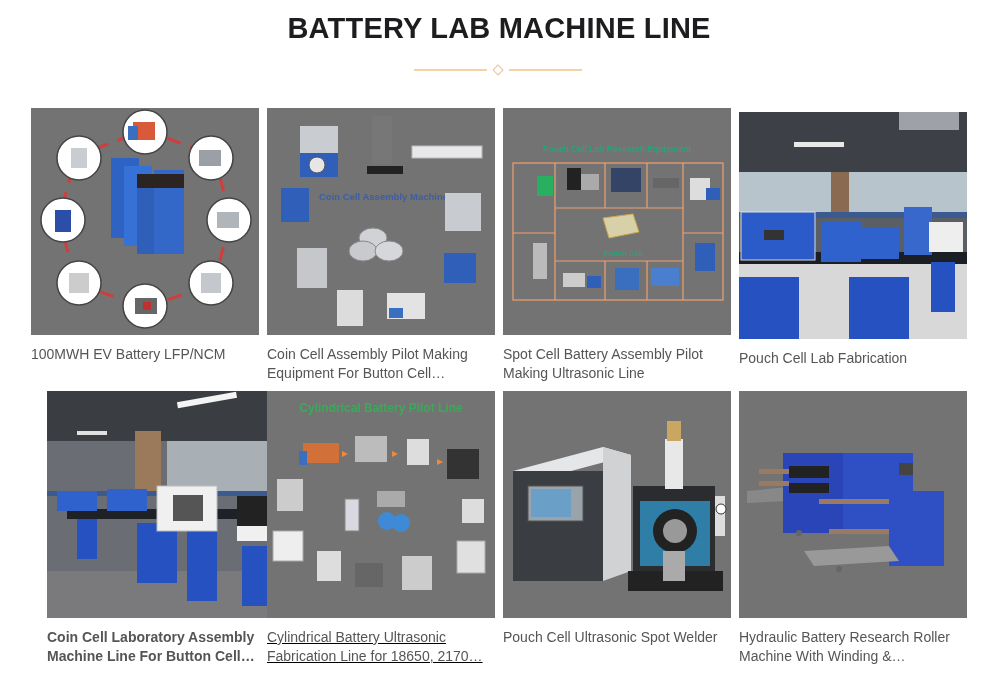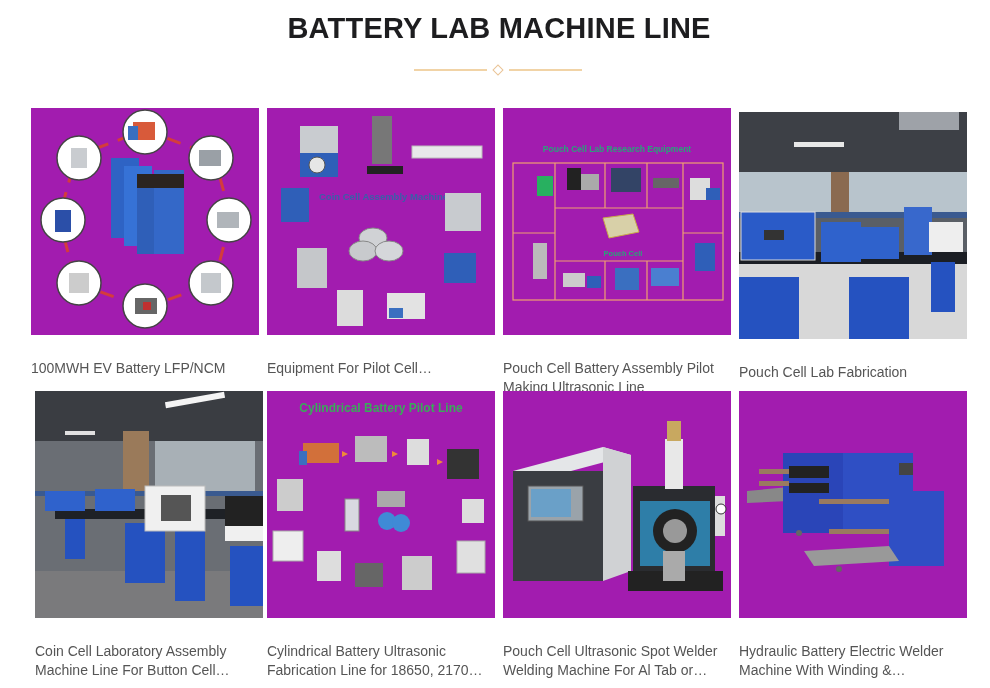--- a/index.html
+++ b/index.html
@@ -5,22 +5,22 @@
   html, body { margin:0; padding:0; background:#ffffff; }
   body { width:990px; height:688px; overflow:hidden; position:relative; font-family:"Liberation Sans", sans-serif; }
   .title { position:absolute; left:0; top:12px; width:998px; text-align:center; font-size:29px; font-weight:bold; color:#1d1d1f; letter-spacing:0.2px; }
   .divider { position:absolute; top:64px; left:414px; width:170px; height:12px; }
   .divider .line { position:absolute; top:5px; height:2px; width:73px; background:#f1d3a6; }
   .divider .line.l { left:0; }
   .divider .line.r { left:95px; }
   .divider .diamond { position:absolute; left:80px; top:2px; width:6px; height:6px; border:1px solid #eac496; transform:rotate(45deg); background:#fff; }
   .grid { position:absolute; left:31px; top:108px; width:940px; }
   .card { position:absolute; width:228px; }
-  .thumb { width:228px; height:227px; position:relative; overflow:hidden; background:#a21caf; }
-  .caption { margin-top:24px; font-size:14px; line-height:19px; color:#555555; width:228px; }
+  .thumb { width:228px; height:227px; position:relative; overflow:hidden; background:#737373; }
+  .caption { margin-top:10px; font-size:14px; line-height:19px; color:#555555; width:228px; }
   .caption .l { display:block; white-space:nowrap; overflow:hidden; }
   svg { display:block; }
 </style>
 </head>
 <body>
 
 <div class="title">BATTERY LAB MACHINE LINE</div>
 
 <div class="divider">
   <div class="line l"></div>
@@ -82,21 +82,22 @@
         <ellipse cx="96" cy="143" rx="14" ry="10" fill="#c8cacd" stroke="#888"></ellipse>
         <ellipse cx="122" cy="143" rx="14" ry="10" fill="#d5d7da" stroke="#888"></ellipse>
         <rect x="30" y="140" width="30" height="40" fill="#c5c7ca"></rect>
         <rect x="177" y="145" width="32" height="30" fill="#2f5fb8"></rect>
         <rect x="70" y="182" width="26" height="36" fill="#dcdcdc"></rect>
         <rect x="120" y="185" width="38" height="26" fill="#e3e3e3"></rect>
           <rect x="122" y="200" width="14" height="10" fill="#3a6fc0"></rect>
       </svg>
     </div>
     <div class="caption">
-      <span class="l">Equipment For Pilot Cell…</span>
+      <span class="l">Coin Cell Assembly Pilot Making</span>
+      <span class="l">Equipment For Button Cell…</span>
     </div>
   </div>
 
   <div class="card" style="left:472px;top:0;">
     <div class="thumb">
       <svg width="228" height="227" viewBox="0 0 228 227">
         <text x="114" y="44" text-anchor="middle" font-family="Liberation Sans, sans-serif" font-size="8.5" font-weight="bold" fill="#2aa37a">Pouch Cell Lab Research Equipment</text>
         <g fill="none" stroke="#f0a070" stroke-width="1.2">
           <rect x="10" y="55" width="210" height="137"></rect>
           <line x1="52" y1="55" x2="52" y2="192"></line>
@@ -121,21 +122,21 @@
         <text x="120" y="148" text-anchor="middle" font-family="Liberation Sans, sans-serif" font-size="7.5" font-weight="bold" fill="#2aa37a">Pouch Cell</text>
         <rect x="30" y="135" width="14" height="36" fill="#bbb"></rect>
         <rect x="60" y="165" width="22" height="14" fill="#ccc"></rect>
           <rect x="84" y="168" width="14" height="12" fill="#2f5fb8"></rect>
         <rect x="112" y="160" width="24" height="22" fill="#3a6fc0"></rect>
         <rect x="148" y="160" width="28" height="18" fill="#4a7fd0"></rect>
         <rect x="192" y="135" width="20" height="28" fill="#2f5fb8"></rect>
       </svg>
     </div>
     <div class="caption">
-      <span class="l">Pouch Cell Battery Assembly Pilot</span>
+      <span class="l">Spot Cell Battery Assembly Pilot</span>
       <span class="l">Making Ultrasonic Line</span>
     </div>
   </div>
 
   <div class="card" style="left:708px;top:4px;">
     <div class="thumb">
       <svg width="228" height="227" viewBox="0 0 228 227">
         <rect width="228" height="227" fill="#5a5f66"></rect>
         <rect width="228" height="60" fill="#3d4046"></rect>
         <rect x="55" y="30" width="50" height="5" fill="#e8e8e8"></rect>
@@ -154,21 +155,21 @@
           <rect x="120" y="115" width="40" height="32" fill="#2f62cc"></rect>
         <rect x="165" y="95" width="28" height="48" fill="#3868cc"></rect>
           <rect x="190" y="110" width="34" height="30" fill="#eeeeee"></rect>
       </svg>
     </div>
     <div class="caption">
       <span class="l">Pouch Cell Lab Fabrication</span>
     </div>
   </div>
 
-  <div class="card" style="left:4px;top:283px;">
+  <div class="card" style="left:16px;top:283px;font-weight:bold;">
     <div class="thumb">
       <svg width="228" height="227" viewBox="0 0 228 227">
         <rect width="228" height="227" fill="#6a6e74"></rect>
         <rect width="228" height="50" fill="#3a3d42"></rect>
         <rect x="130" y="6" width="60" height="6" fill="#f4f4f4" transform="rotate(-10 160 9)"></rect>
         <rect x="30" y="40" width="30" height="4" fill="#e0e0e0"></rect>
         <rect x="88" y="40" width="26" height="60" fill="#9a7a5a"></rect>
         <rect x="120" y="50" width="100" height="50" fill="#a8b0b6"></rect>
         <rect x="0" y="100" width="228" height="5" fill="#3a5a90"></rect>
         <rect x="0" y="180" width="228" height="47" fill="#7a7a7c"></rect>
@@ -184,21 +185,21 @@
         <rect x="190" y="105" width="38" height="40" fill="#222"></rect>
           <rect x="190" y="135" width="38" height="15" fill="#f0f0f0"></rect>
       </svg>
     </div>
     <div class="caption">
       <span class="l">Coin Cell Laboratory Assembly</span>
       <span class="l">Machine Line For Button Cell…</span>
     </div>
   </div>
 
-  <div class="card" style="left:236px;top:283px;">
+  <div class="card" style="left:236px;top:283px;text-decoration:underline;">
     <div class="thumb">
       <svg width="228" height="227" viewBox="0 0 228 227">
         <text x="114" y="21" text-anchor="middle" font-family="Liberation Sans, sans-serif" font-size="12" font-weight="bold" fill="#3aaa5a">Cylindrical Battery Pilot Line</text>
         <rect x="36" y="52" width="36" height="20" fill="#d2703a"></rect>
           <rect x="32" y="60" width="8" height="14" fill="#3a6fc0"></rect>
         <rect x="88" y="45" width="32" height="26" fill="#bcbcbc"></rect>
         <rect x="140" y="48" width="22" height="26" fill="#ddd"></rect>
         <rect x="180" y="58" width="32" height="30" fill="#333"></rect>
         <rect x="10" y="88" width="26" height="32" fill="#ccc"></rect>
         <rect x="195" y="108" width="22" height="24" fill="#ddd"></rect>
@@ -239,21 +240,20 @@
         <rect x="162" y="48" width="18" height="50" fill="#e8e8e8"></rect>
           <rect x="164" y="30" width="14" height="20" fill="#c8a860"></rect>
         <rect x="212" y="105" width="10" height="40" fill="#ddd"></rect>
           <circle cx="218" cy="118" r="5" fill="#fff" stroke="#333"></circle>
         <rect x="125" y="180" width="95" height="20" fill="#222"></rect>
         <rect x="160" y="160" width="22" height="30" fill="#aaa"></rect>
       </svg>
     </div>
     <div class="caption">
       <span class="l">Pouch Cell Ultrasonic Spot Welder</span>
-      <span class="l">Welding Machine For Al Tab or…</span>
     </div>
   </div>
 
   <div class="card" style="left:708px;top:283px;">
     <div class="thumb">
       <svg width="228" height="227" viewBox="0 0 228 227">
         <polygon points="8,100 50,96 50,110 8,112" fill="#888"></polygon>
         <rect x="44" y="62" width="60" height="80" fill="#2a45b8"></rect>
         <rect x="104" y="62" width="70" height="80" fill="#2f4fc4"></rect>
         <rect x="50" y="75" width="40" height="12" fill="#222"></rect>
@@ -263,18 +263,18 @@
           <rect x="20" y="90" width="30" height="5" fill="#9a7a60"></rect>
         <rect x="80" y="108" width="70" height="5" fill="#9a7a60"></rect>
           <rect x="90" y="138" width="70" height="5" fill="#9a7a60"></rect>
         <rect x="150" y="100" width="55" height="75" fill="#2f4fc4"></rect>
         <polygon points="65,160 150,155 160,170 75,175" fill="#999"></polygon>
         <circle cx="60" cy="142" r="3" fill="#666"></circle>
           <circle cx="100" cy="178" r="3" fill="#666"></circle>
       </svg>
     </div>
     <div class="caption">
-      <span class="l">Hydraulic Battery Electric Welder</span>
+      <span class="l">Hydraulic Battery Research Roller</span>
       <span class="l">Machine With Winding &amp;…</span>
     </div>
   </div>
 
 </div>
 
 </body></html>

